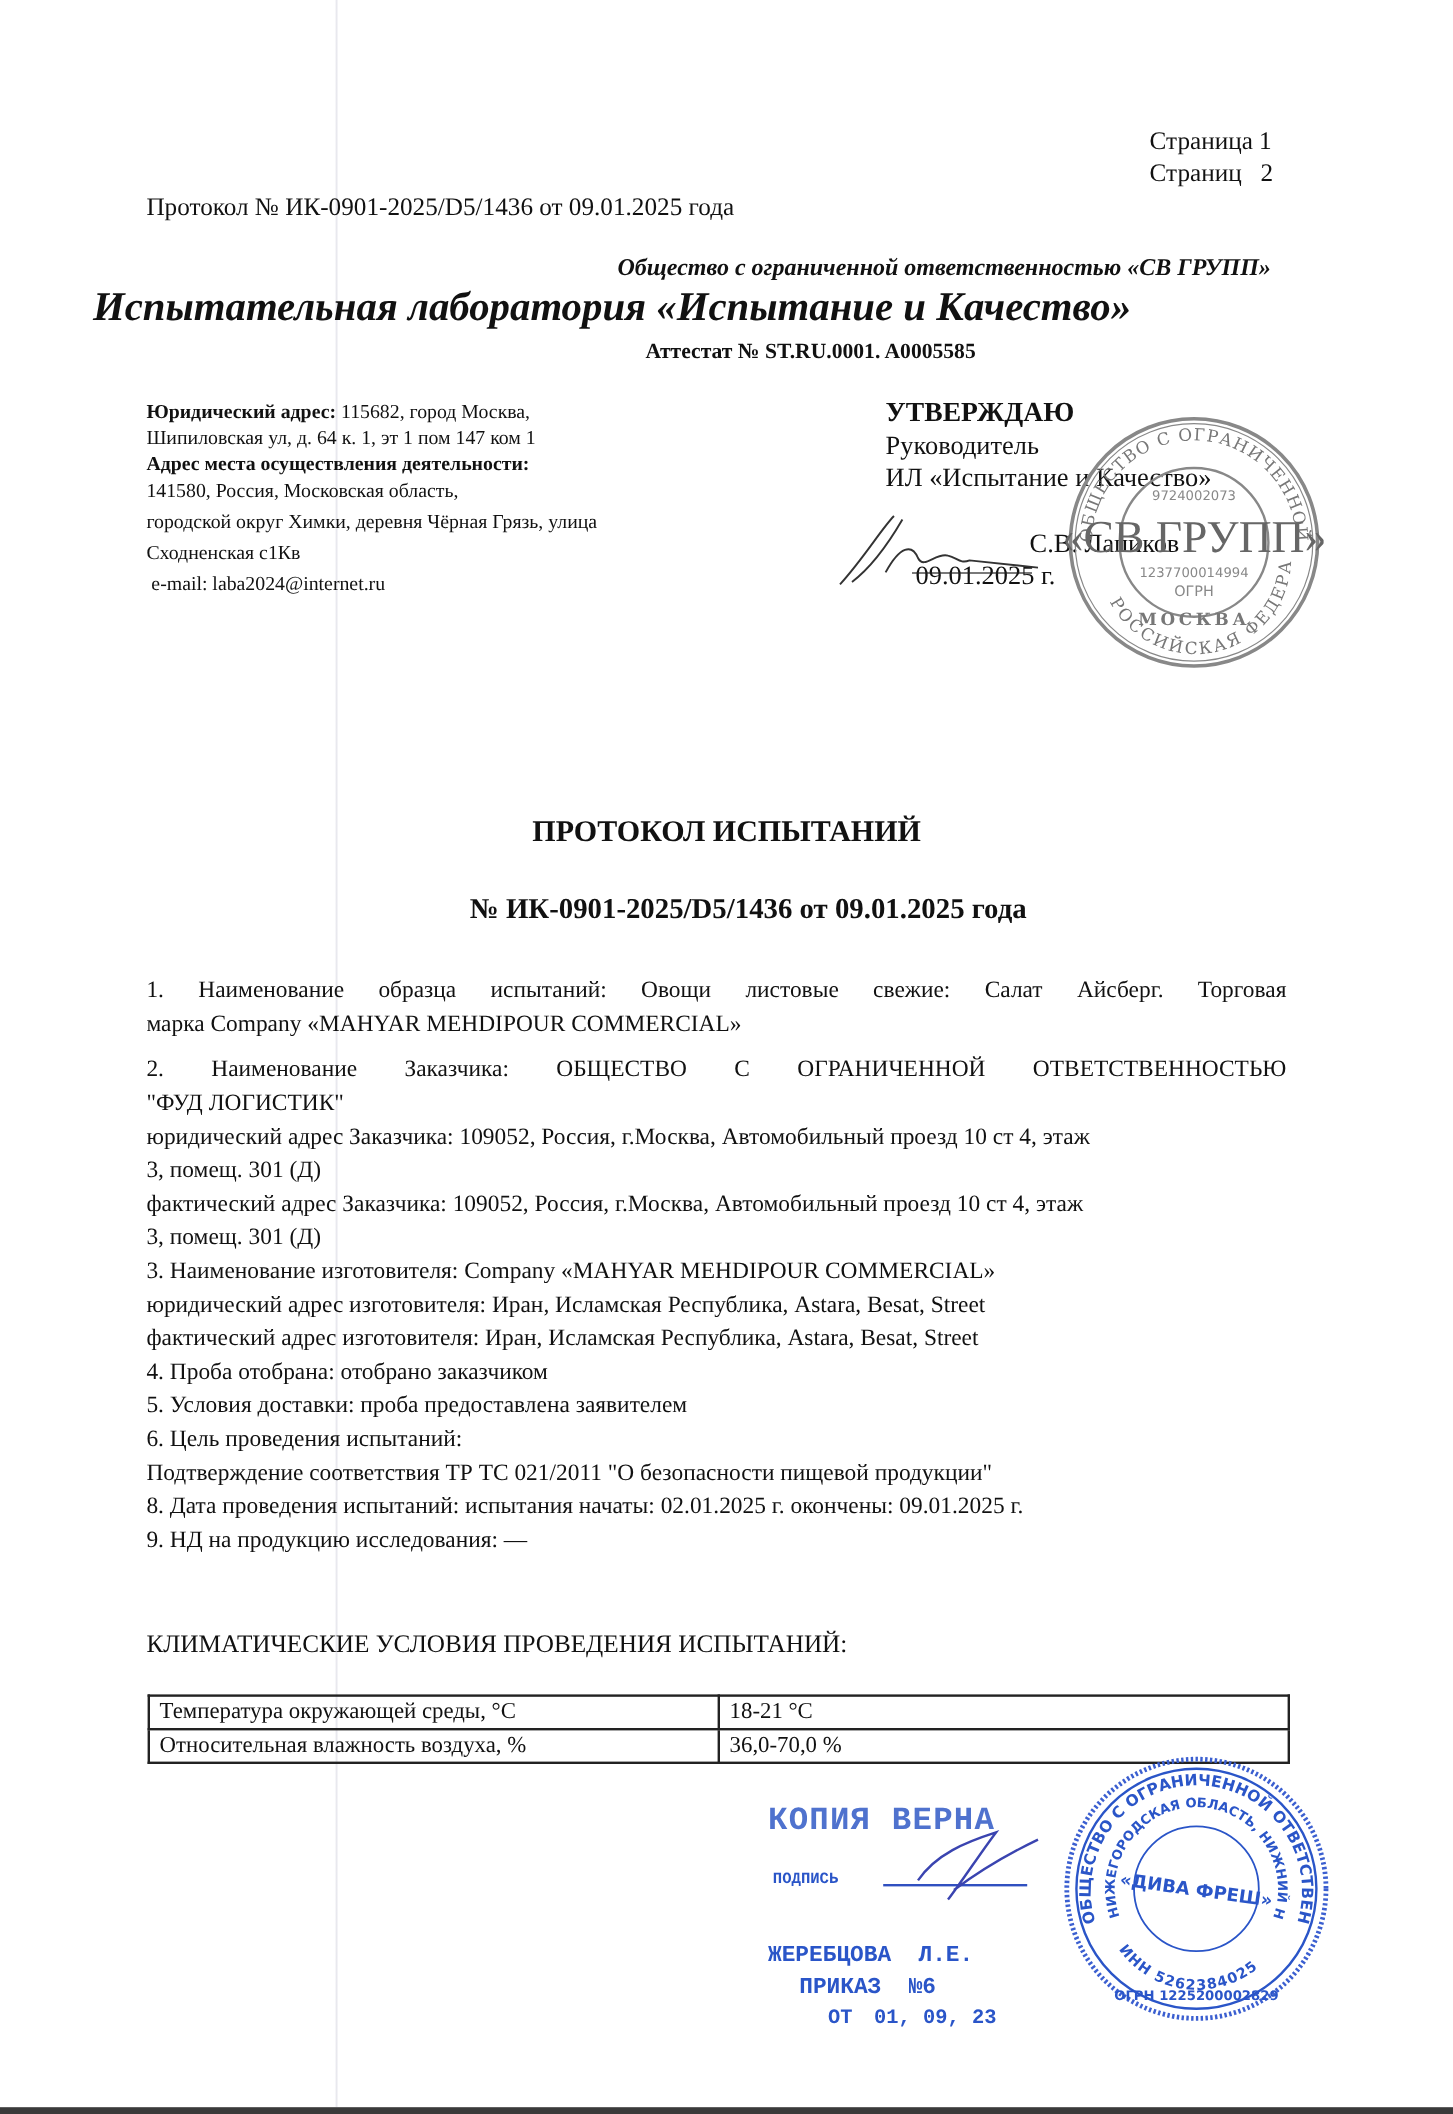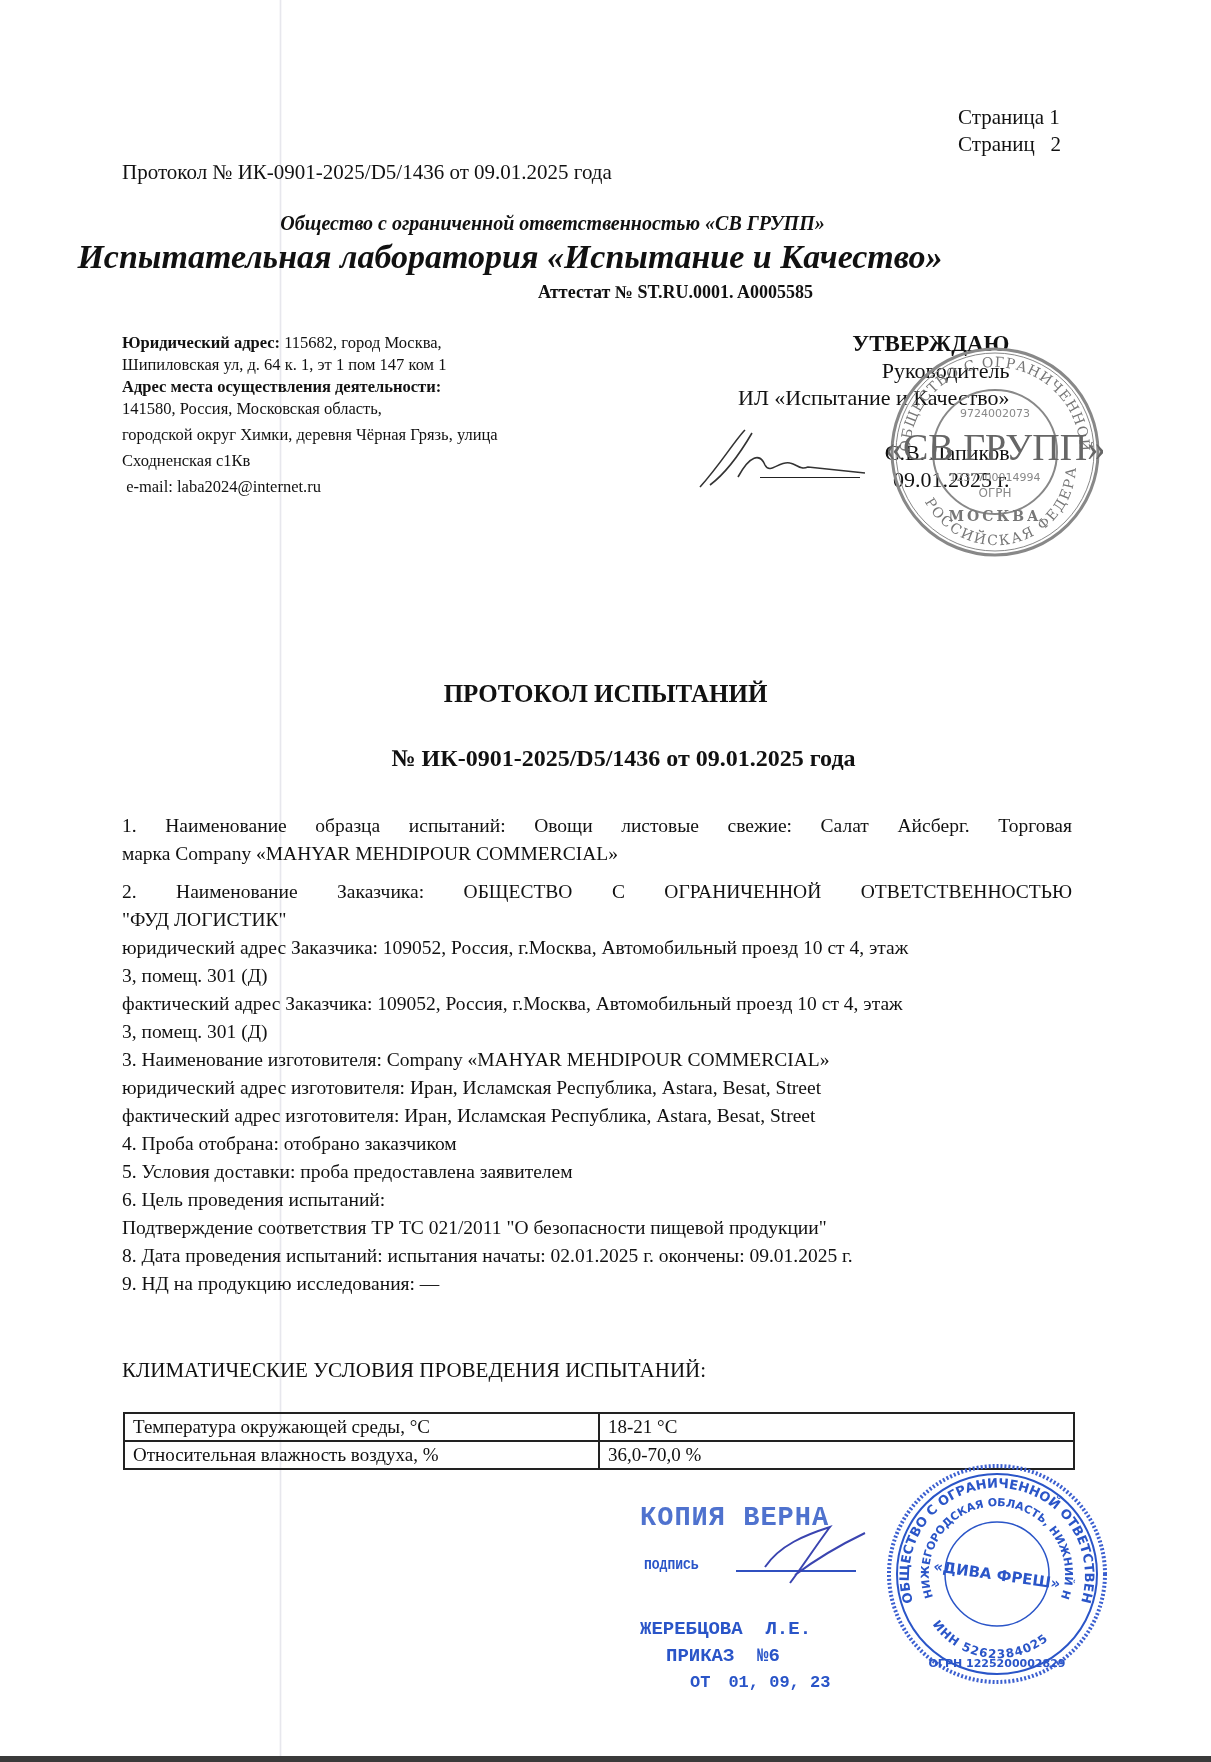--- a/index.html
+++ b/index.html
@@ -5,27 +5,27 @@
   html, body { margin: 0; padding: 0; }
   body {
     width: 1211px; height: 1762px; background: #ffffff; position: relative; overflow: hidden;
     font-family: "Liberation Serif", "DejaVu Serif", serif; color: #111;
   }
   .scan-line { position: absolute; left: 0; width: 1211px; bottom: 0; height: 6px; background: #3a3a3a; }
   .fold { position: absolute; left: 279px; top: 0; width: 3px; height: 1756px; background: linear-gradient(90deg, rgba(220,220,230,0.0), rgba(215,215,225,0.6), rgba(230,230,238,0.0)); }
   .abs { position: absolute; }
   .page-nums { top: 104px; left: 958px; font-size: 21px; line-height: 27px; }
   .proto-header { top: 160px; left: 122px; font-size: 21px; }
-  .org-name { top: 212px; left: 0; width: 1059px; text-align: center; font-style: italic; font-weight: bold; font-size: 20px; padding-left: 46px; box-sizing: border-box; }
+  .org-name { top: 212px; left: 0; width: 1059px; text-align: right; font-style: italic; font-weight: bold; font-size: 20px; padding-left: 46px; box-sizing: border-box; }
   .lab-name { top: 238px; left: 0; width: 1000px; text-align: center; font-style: italic; font-weight: bold; font-size: 34px; padding-left: 20px; box-sizing: border-box; }
   .attestat { top: 282px; left: 0; width: 1211px; text-align: center; font-weight: bold; font-size: 18px; padding-left: 140px; box-sizing: border-box; }
   .address-block { top: 332px; left: 122px; font-size: 16.5px; line-height: 22px; }
   .address-block .lbl { font-weight: bold; }
   .address-block .gap { margin-top: 4px; }
-  .approve-block { top: 330px; left: 738px; font-size: 22px; line-height: 27px; text-align: right; }
+  .approve-block { top: 330px; left: 738px; font-size: 22px; line-height: 27px; }
   .approve-block .title { font-weight: bold; font-size: 23px; }
   .approve-block .signer { margin-top: 28px; padding-left: 120px; }
   .approve-block .date { padding-left: 25px; }
   .sign-underline { position: absolute; top: 477px; left: 760px; width: 100px; border-top: 1px solid #222; }
   .doc-title { top: 680px; left: 0; width: 1211px; text-align: center; font-weight: bold; font-size: 25px; box-sizing: border-box; }
   .doc-number { top: 745px; left: 0; width: 1211px; text-align: center; font-weight: bold; font-size: 24px; padding-left: 36px; box-sizing: border-box; }
   .items { top: 802px; left: 122px; width: 950px; font-size: 19.5px; line-height: 28px; }
   .items .line { white-space: nowrap; }
   .items .just { text-align: justify; text-align-last: justify; white-space: normal; margin-top: 10px; }
   .climate-title { top: 1358px; left: 122px; font-size: 21px; }

